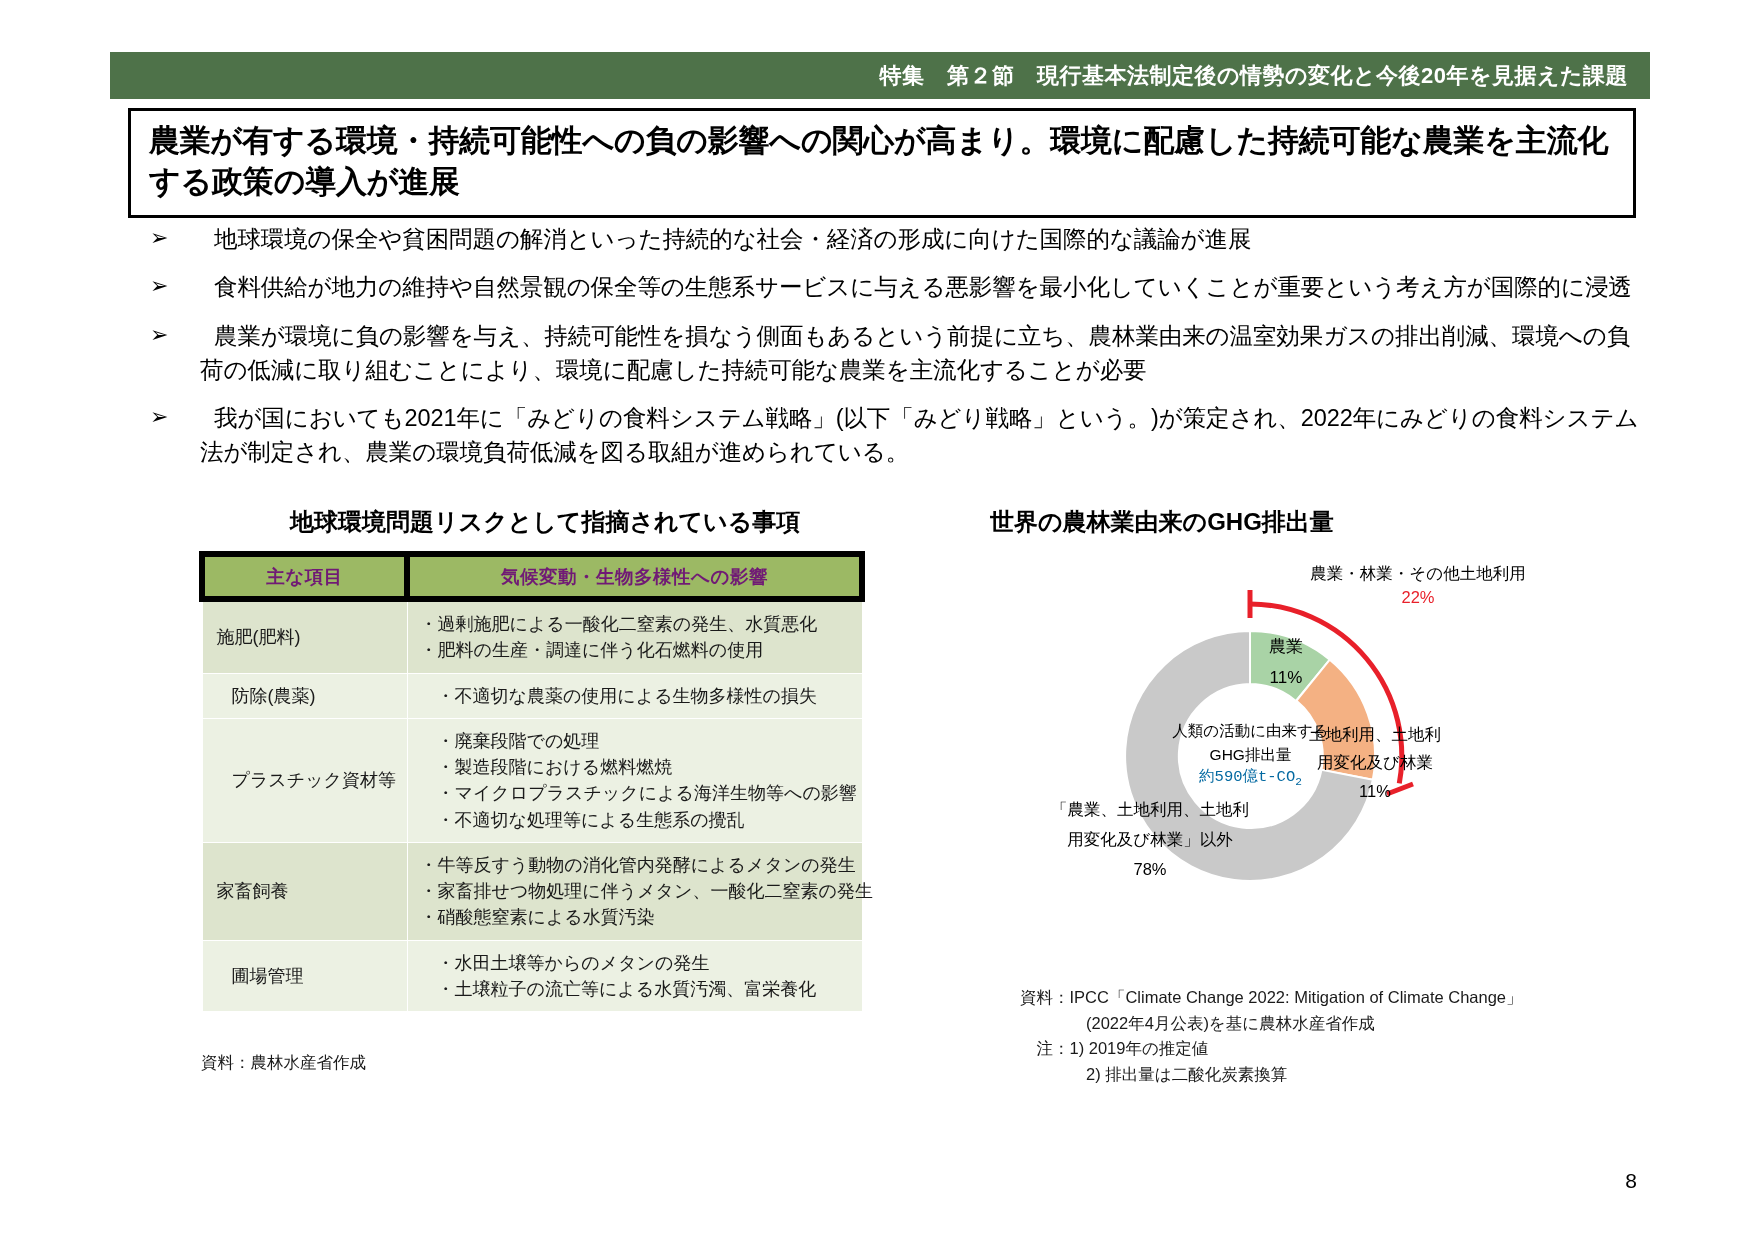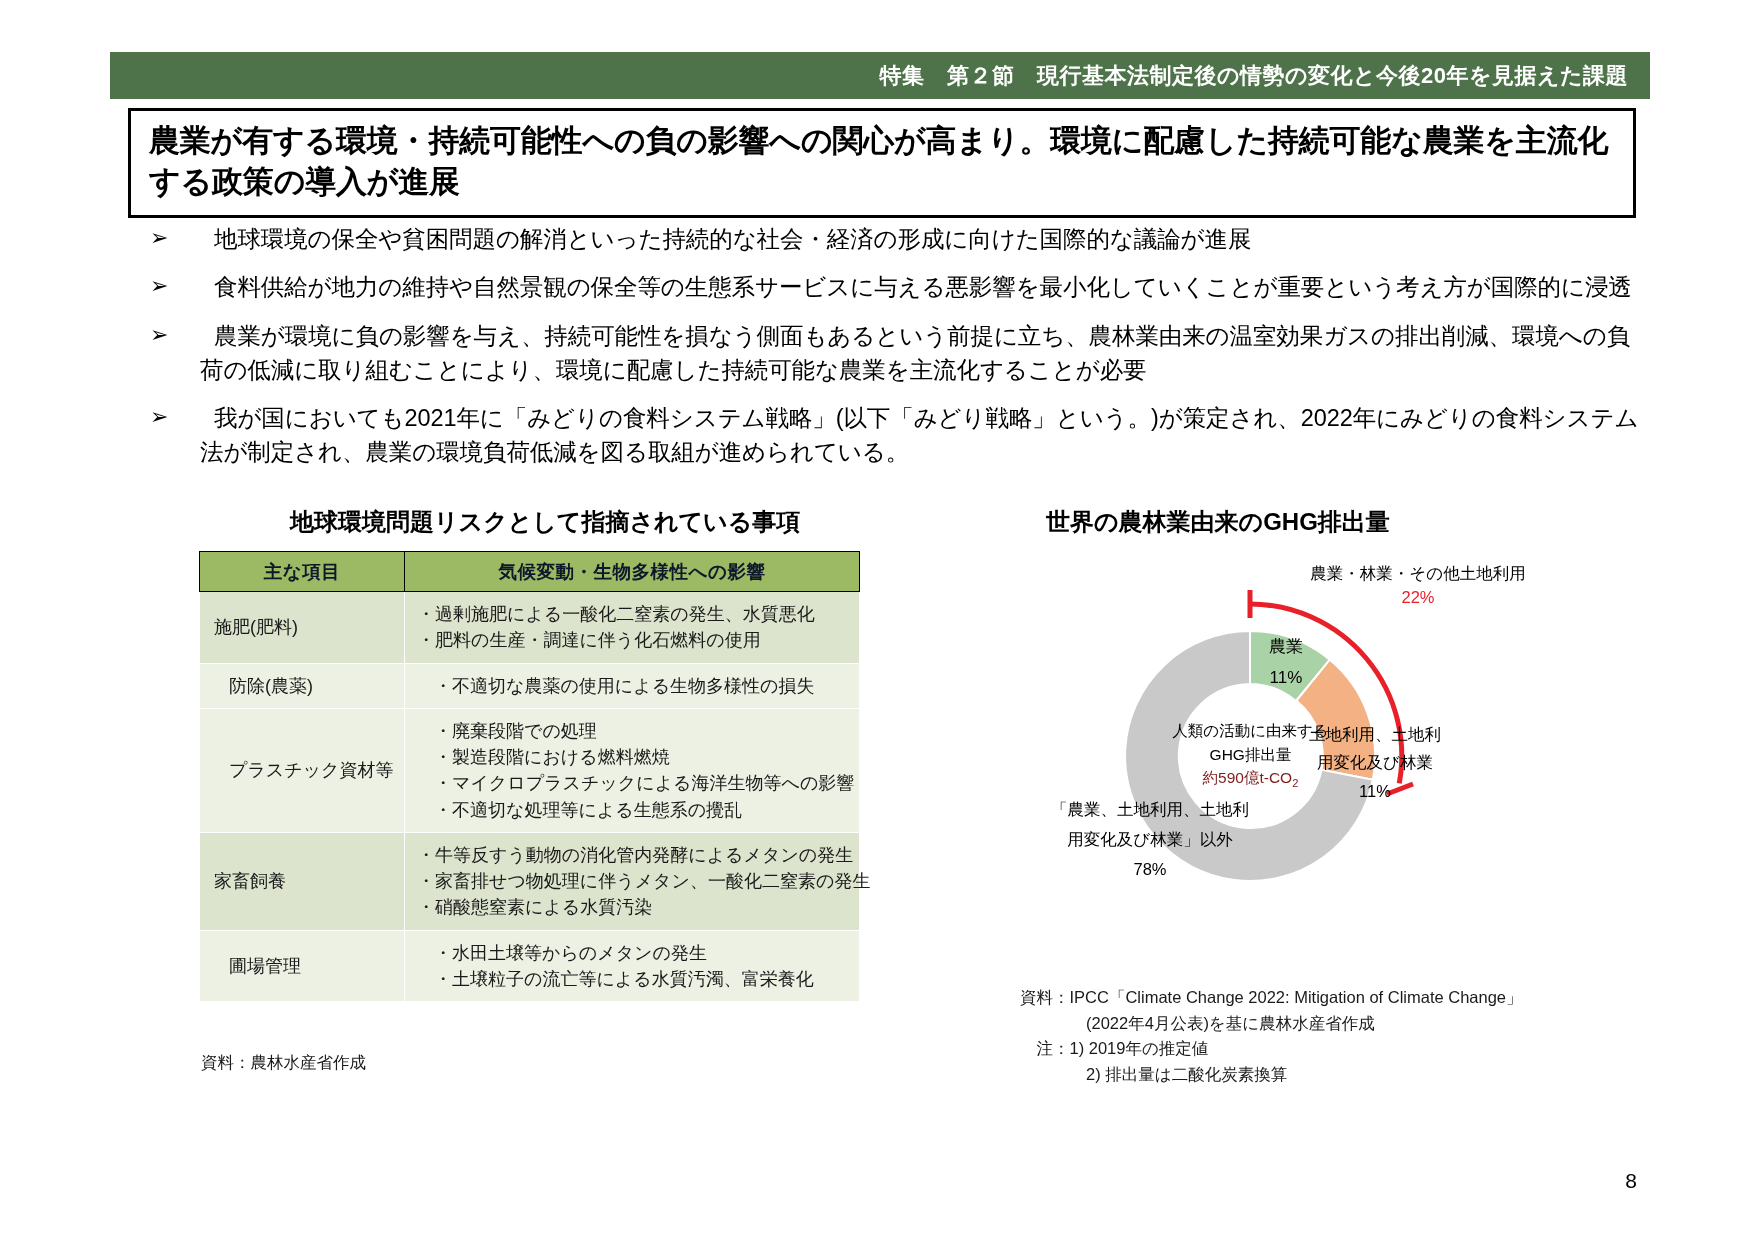--- a/index.html
+++ b/index.html
@@ -89,41 +89,41 @@
 
   
   .panel-title {
     position: absolute;
     font-size: 24px;
     font-weight: bold;
     letter-spacing: 0px;
     white-space: nowrap;
   }
   #table-panel-title { left: 290px; top: 506px; }
-  #chart-panel-title { left: 1046px; top: 506px; text-align: right; }
+  #chart-panel-title { left: 990px; top: 506px; text-align: right; }
 
   
   .risk-table {
     position: absolute;
     left: 199px;
     top: 551px;
     width: 660px;
     border-collapse: collapse;
     table-layout: fixed;
   }
   .risk-table col.c1 { width: 205px; }
   .risk-table col.c2 { width: 455px; }
   .risk-table th {
     background: #9cb964;
-    color: #0f172a;
+    color: #701a75;
     font-size: 18.5px;
     font-weight: bold;
     text-align: center;
     padding: 7px 4px;
-    border: 1px solid #000000;
+    border: 6px solid #000000;
     letter-spacing: 0.5px;
   }
   .risk-table td {
     font-size: 18px;
     line-height: 1.46;
     padding: 9px 8px 9px 12px;
     border: 1px solid #ffffff;
     vertical-align: middle;
     color: #1a1a1a;
   }
@@ -287,21 +287,21 @@
   <div style="position:absolute; left:320px; top:164px; width:210px; text-align:center; font-size:16.5px; line-height:1.72;">
     <div>土地利用、土地利</div>
     <div>用変化及び林業</div>
     <div>11%</div>
   </div>
 
   
   <div style="position:absolute; left:198px; top:163px; width:205px; text-align:center; font-size:15.5px; line-height:1.52;">
     <div>人類の活動に由来する</div>
     <div>GHG排出量</div>
-    <div style="color:#7f1d1d;"><span>約590億t-CO</span><sub>2</sub></div>
+    <div style="color:#0369a1;font-family:Liberation Mono, monospace;"><span>約590億t-CO</span><sub>2</sub></div>
   </div>
 
   
   <div style="position:absolute; left:55px; top:238px; width:290px; text-align:center; font-size:16.5px; line-height:1.82;">
     <div>「農業、土地利用、土地利</div>
     <div>用変化及び林業」以外</div>
     <div>78%</div>
   </div>
 </div>
 

